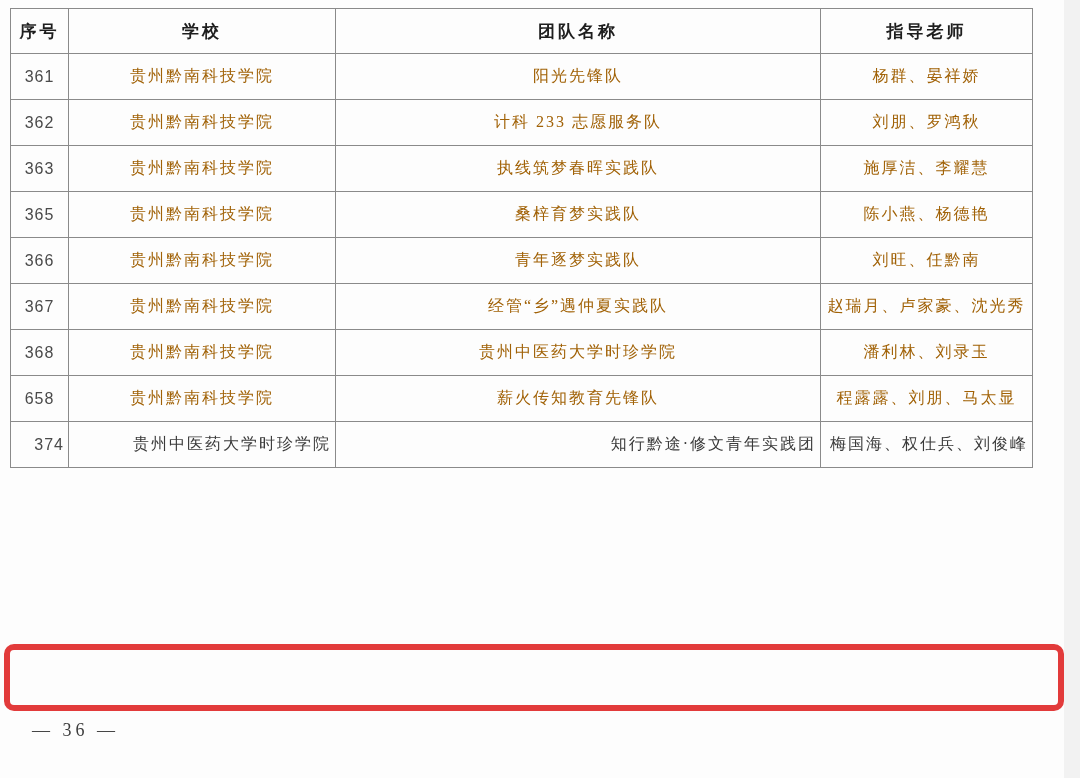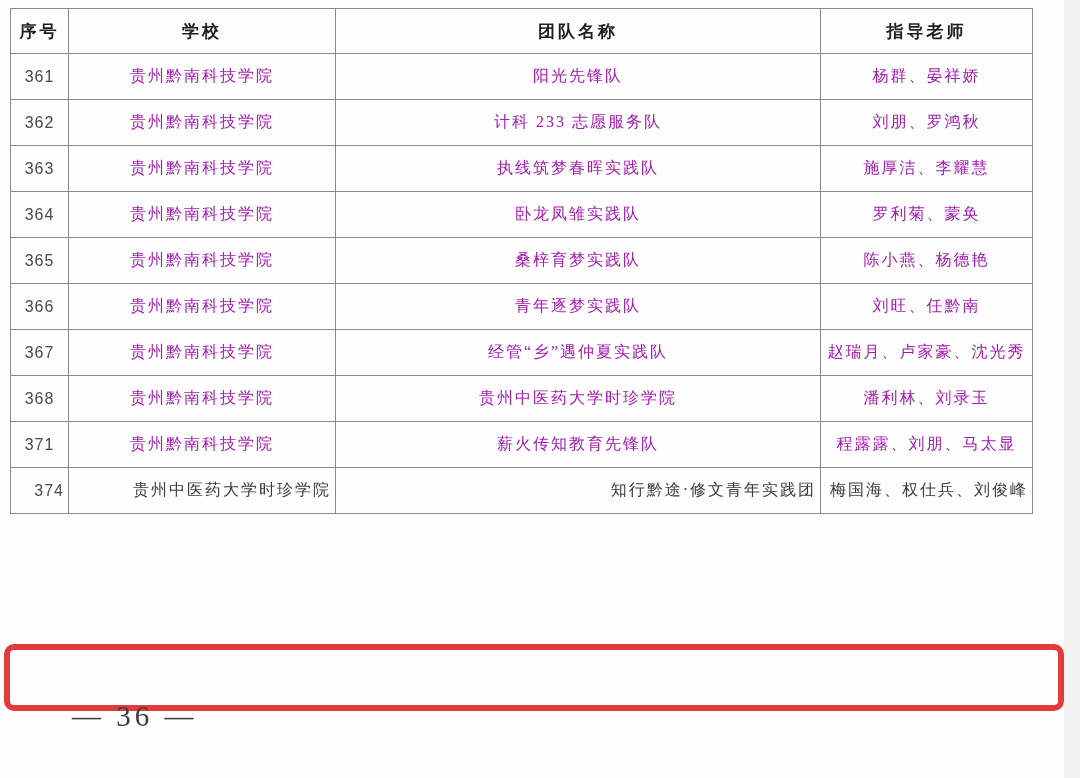--- a/index.html
+++ b/index.html
@@ -47,21 +47,21 @@
   table.roster th {
     height: 44px;
     font-size: 17px;
     font-weight: bold;
     color: #1e1e1e;
     letter-spacing: 3px;
   }
   table.roster td {
     height: 45px;
     font-size: 16px;
-    color: #a21caf;
+    color: #a16207;
     letter-spacing: 2px;
   }
   table.roster td.num {
     font-family: "Liberation Sans", "DejaVu Sans", sans-serif;
     letter-spacing: 1px;
     color: #4a4a4a;
   }
   tr.highlighted td {
     color: #3a3a3a;
     text-align: right;
@@ -73,26 +73,25 @@
     width: 1048px;
     height: 55px;
     border: 6px solid #e23b3b;
     border-radius: 10px;
     pointer-events: none;
     background: transparent;
   }
   .footer-page-number {
     position: absolute;
     left: 32px;
-    top: 700px;
-    font-size: 29px;
+    top: 720px;
+    font-size: 18px;
     color: #3d3d3d;
     letter-spacing: 4px;
     font-family: "Liberation Serif", "DejaVu Serif", serif;
-    margin-left: 40px;
   }
 </style>
 </head>
 <body>
 
 <div class="page">
 
   <div class="scan-edge"></div>
 
   <table class="roster">
@@ -123,26 +122,20 @@
       <td>计科 233 志愿服务队</td>
       <td>刘朋、罗鸿秋</td>
     </tr>
         <tr>
       <td class="num">363</td>
       <td>贵州黔南科技学院</td>
       <td>执线筑梦春晖实践队</td>
       <td>施厚洁、李耀慧</td>
     </tr>
         <tr>
-      <td class="num">364</td>
-      <td>贵州黔南科技学院</td>
-      <td>卧龙凤雏实践队</td>
-      <td>罗利菊、蒙奂</td>
-    </tr>
-        <tr>
       <td class="num">365</td>
       <td>贵州黔南科技学院</td>
       <td>桑梓育梦实践队</td>
       <td>陈小燕、杨德艳</td>
     </tr>
         <tr>
       <td class="num">366</td>
       <td>贵州黔南科技学院</td>
       <td>青年逐梦实践队</td>
       <td>刘旺、任黔南</td>
@@ -153,21 +146,21 @@
       <td>经管“乡”遇仲夏实践队</td>
       <td>赵瑞月、卢家豪、沈光秀</td>
     </tr>
         <tr>
       <td class="num">368</td>
       <td>贵州黔南科技学院</td>
       <td>贵州中医药大学时珍学院</td>
       <td>潘利林、刘录玉</td>
     </tr>
         <tr>
-      <td class="num">371</td>
+      <td class="num">658</td>
       <td>贵州黔南科技学院</td>
       <td>薪火传知教育先锋队</td>
       <td>程露露、刘朋、马太显</td>
     </tr>
         <tr class="highlighted">
       <td class="num">374</td>
       <td>贵州中医药大学时珍学院</td>
       <td>知行黔途·修文青年实践团</td>
       <td>梅国海、权仕兵、刘俊峰</td>
     </tr>

